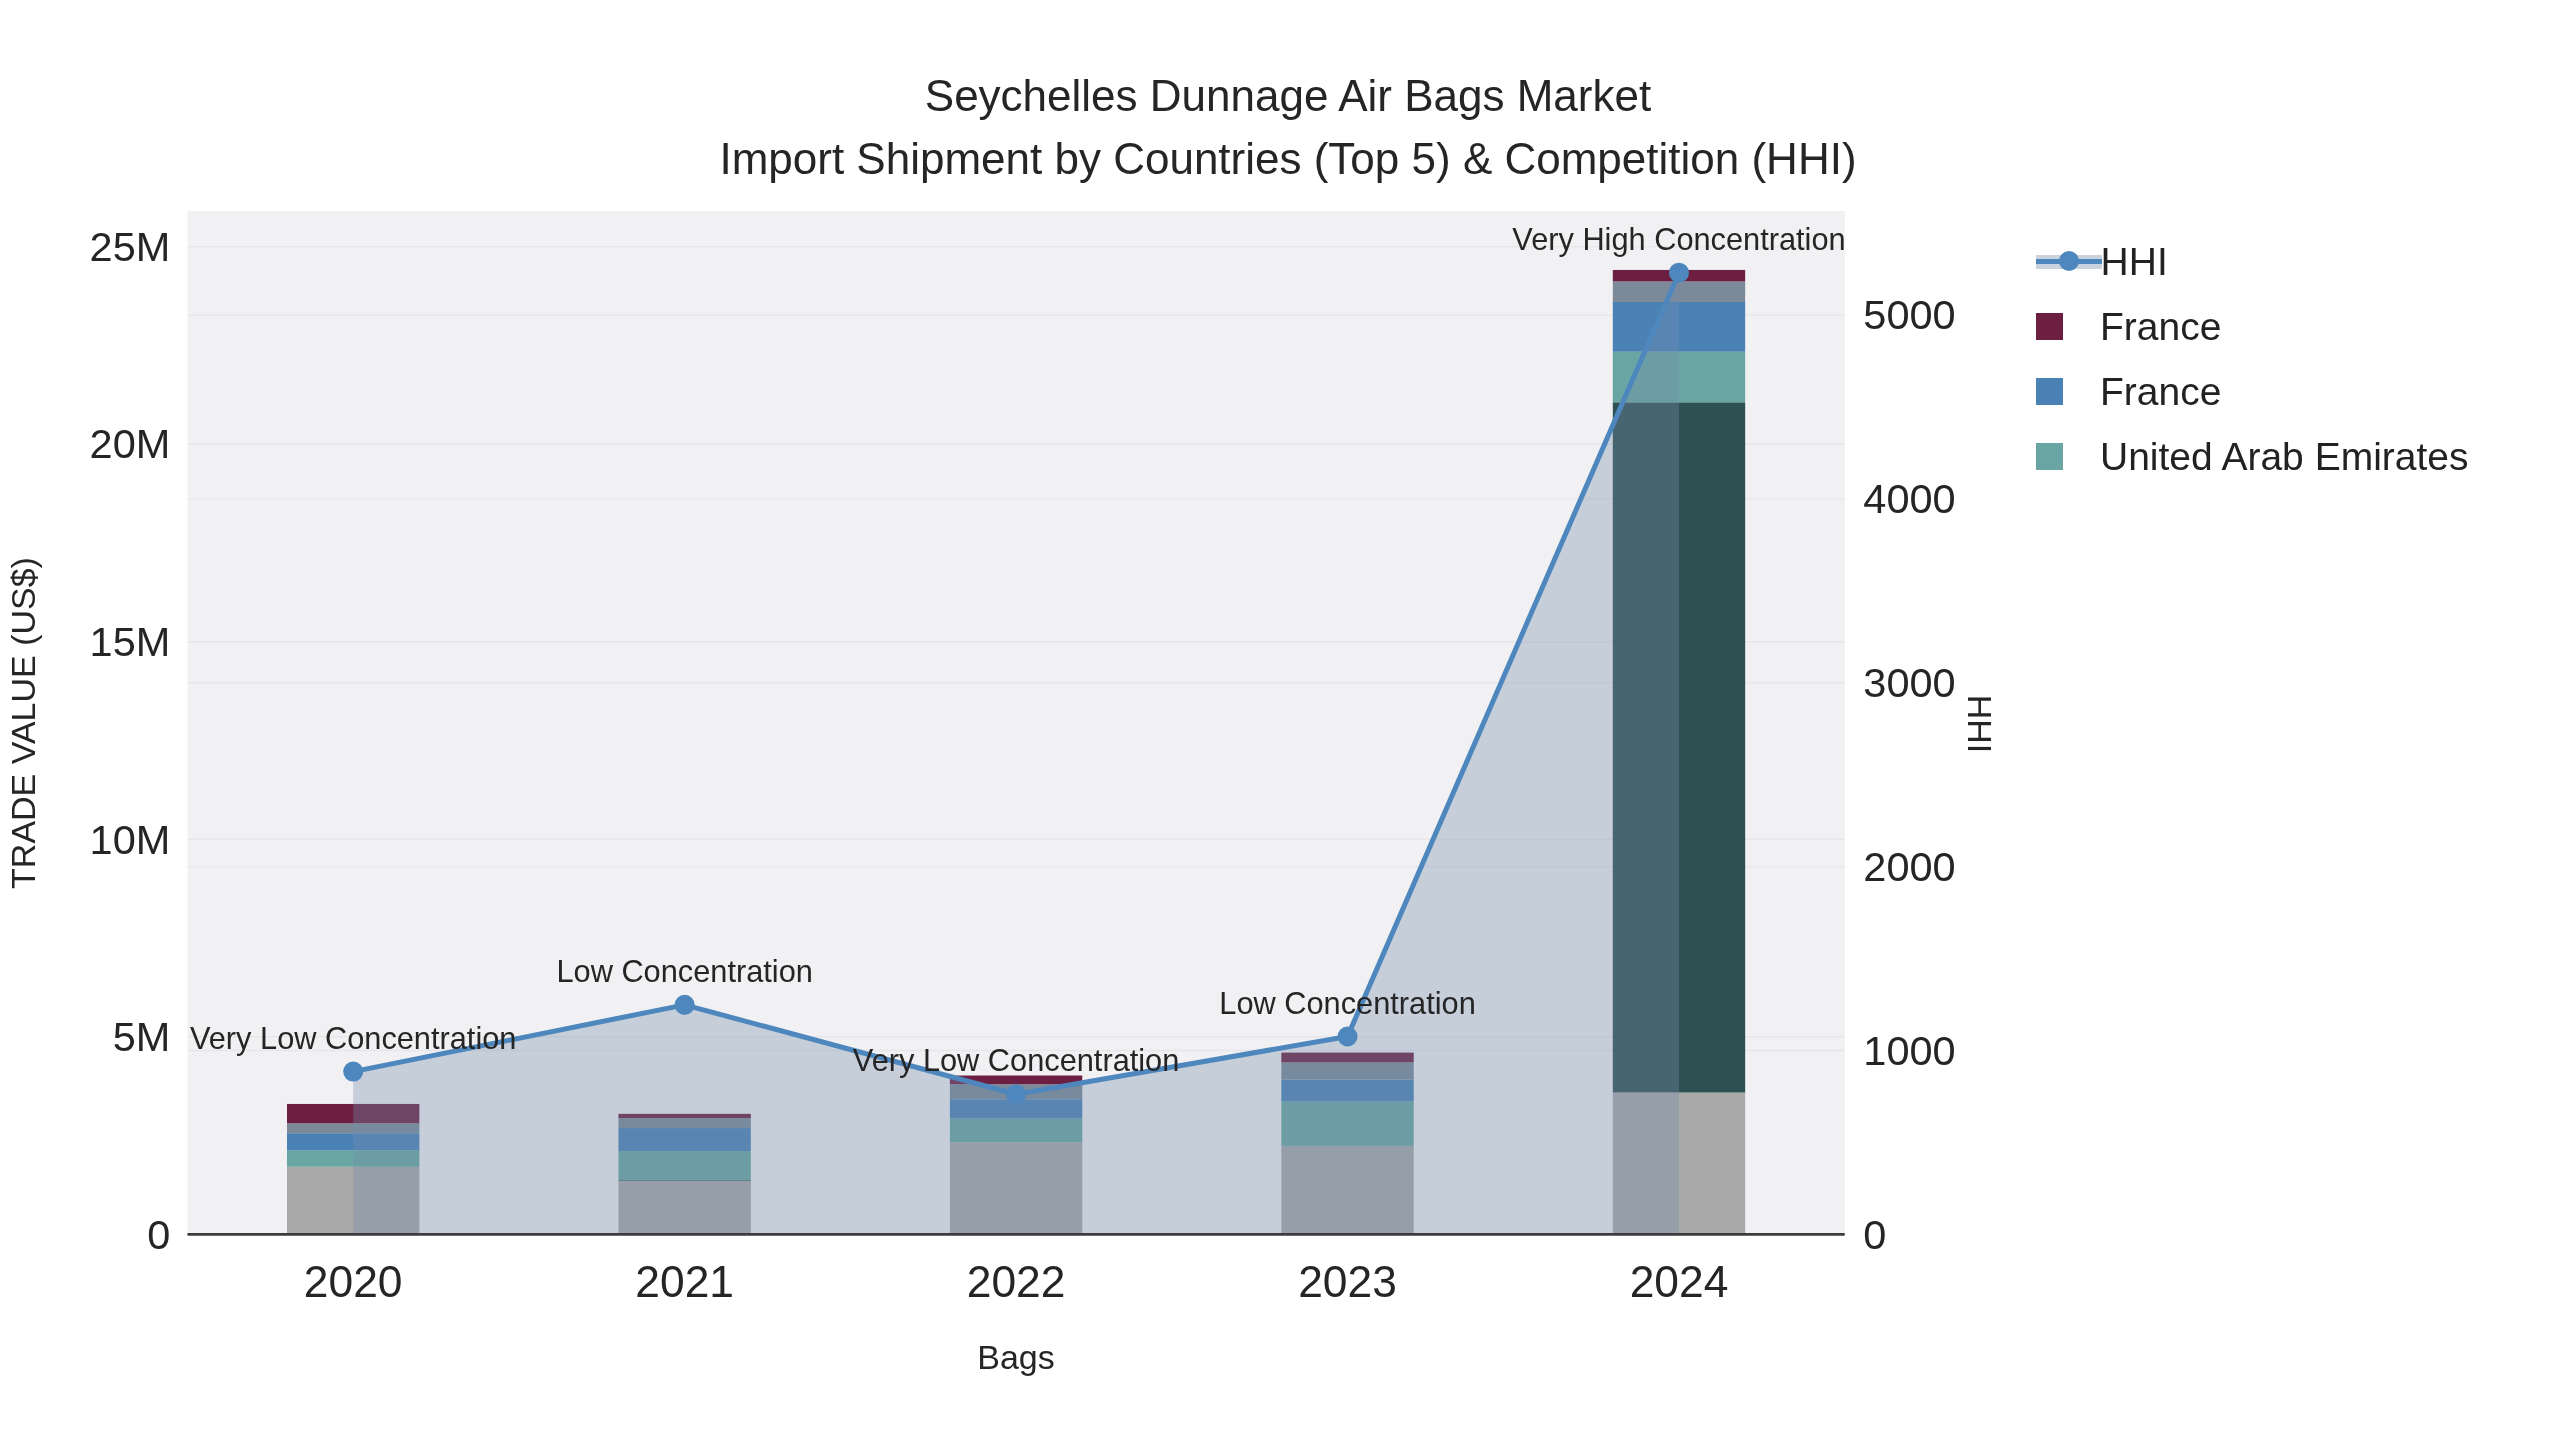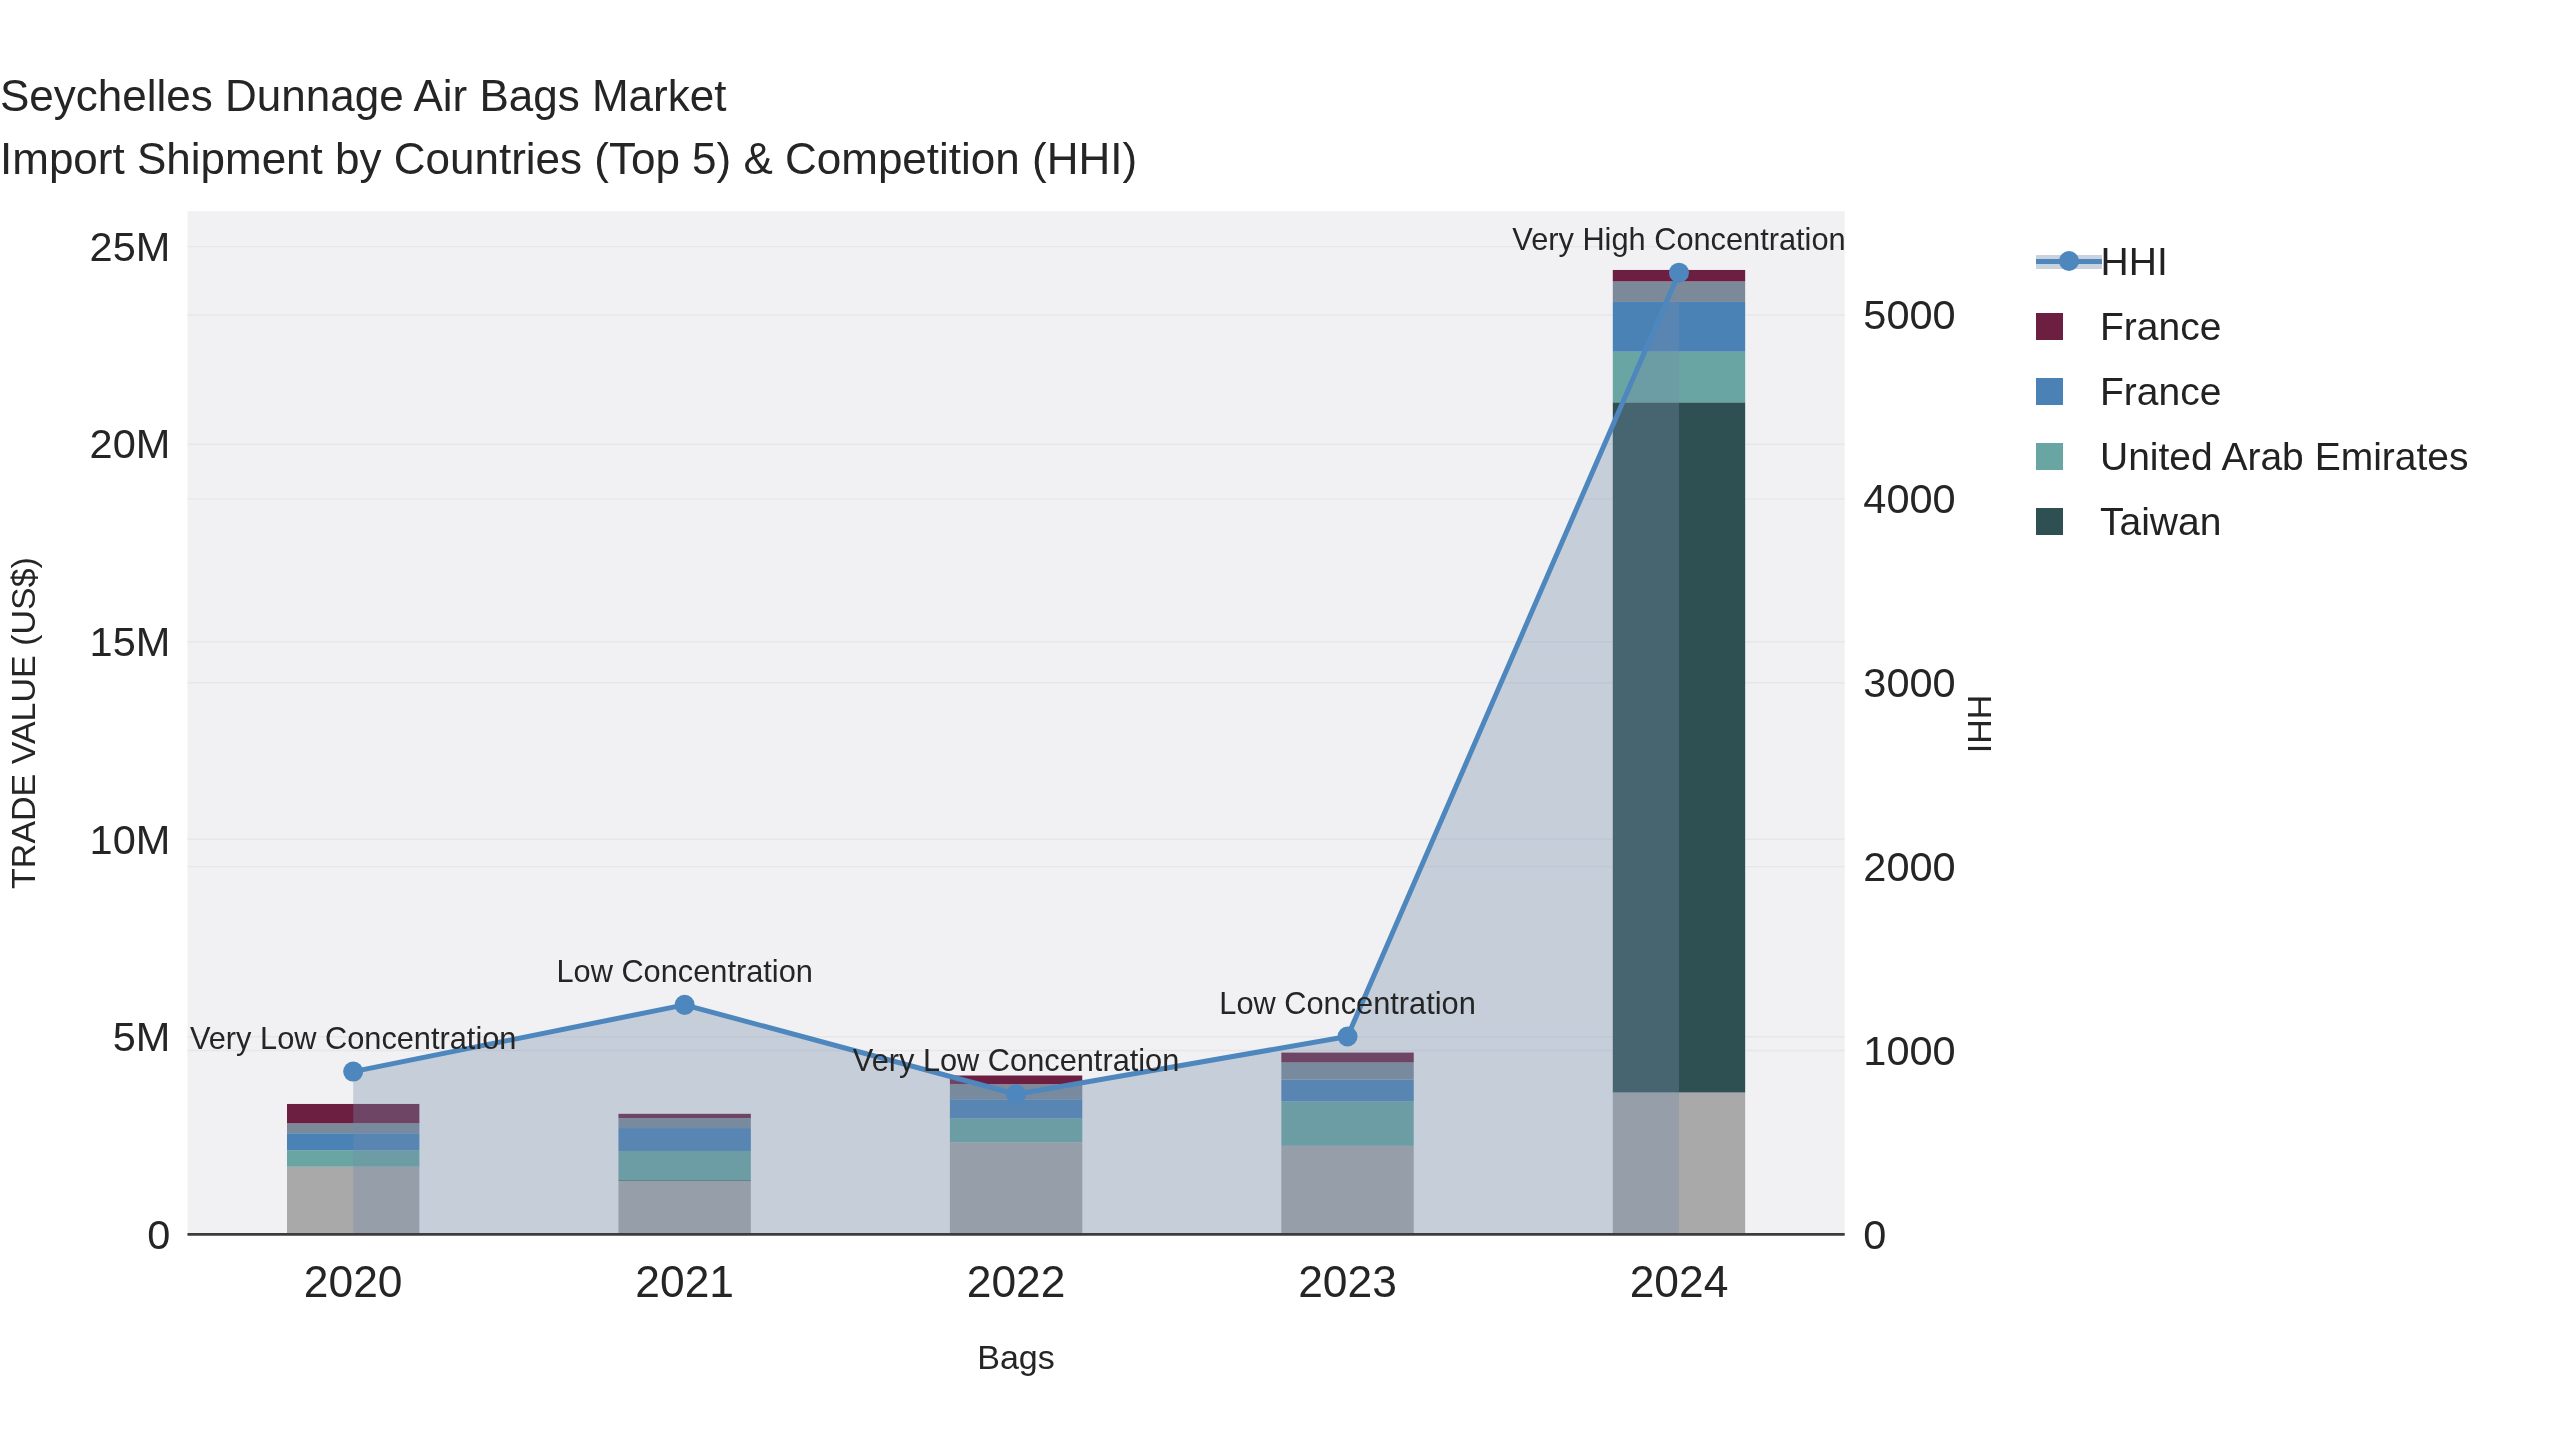--- a/index.html
+++ b/index.html
@@ -1,19 +1,19 @@
 <!DOCTYPE html>
 <html style="font-size:11.4px"><head>
 <meta charset="utf-8">
 <style>
   html,body { margin:0; padding:0; background:#ffffff; }
   body { font-family:"Liberation Sans", sans-serif; }
   #canvas { position:relative; width:2576px; height:1449px; background:#ffffff; overflow:hidden; }
   #plot-svg { position:absolute; left:0; top:0; }
-  .chart-title { position:absolute; left:0; top:64px; width:2576px; text-align:left;
+  .chart-title { position:absolute; left:0; top:64px; width:2576px; text-align:center;
                  color:#252525; font-size:44px; line-height:63px; }
   .axis-title { position:absolute; color:#252525; font-size:34px; white-space:nowrap; }
   #y-left-title  { left:23px;  top:723px; transform:translate(-50%,-50%) rotate(-90deg); }
   #y-right-title { left:1979px; top:724px; transform:translate(-50%,-50%) rotate(90deg); }
   #x-title { left:1016px; top:1357px; transform:translate(-50%,-50%); }
   #legend { position:absolute; left:2036px; top:229px; }
   .legend-item { display:flex; align-items:center; height:65px; cursor:pointer; }
   .legend-swatch { width:27px; height:27px; flex:0 0 27px; }
   .legend-label { margin-left:37px; font-size:39px; color:#222222; white-space:nowrap; }
   .hhi-swatch { position:relative; width:66px; height:27px; flex:0 0 66px; }
@@ -122,19 +122,15 @@
         <div class="legend-label">France</div>
       </div>
       <div class="legend-item">
         <div class="legend-swatch" style="background: rgb(74, 130, 182);"></div>
         <div class="legend-label">France</div>
       </div>
       <div class="legend-item">
         <div class="legend-swatch" style="background: rgb(105, 166, 163);"></div>
         <div class="legend-label">United Arab Emirates</div>
       </div>
-      <div class="legend-item">
-        <div class="legend-swatch" style="background: rgb(46, 80, 83);"></div>
-        <div class="legend-label">Taiwan</div>
-      </div>
     </div>
 </div>
 
 
 </body></html>

